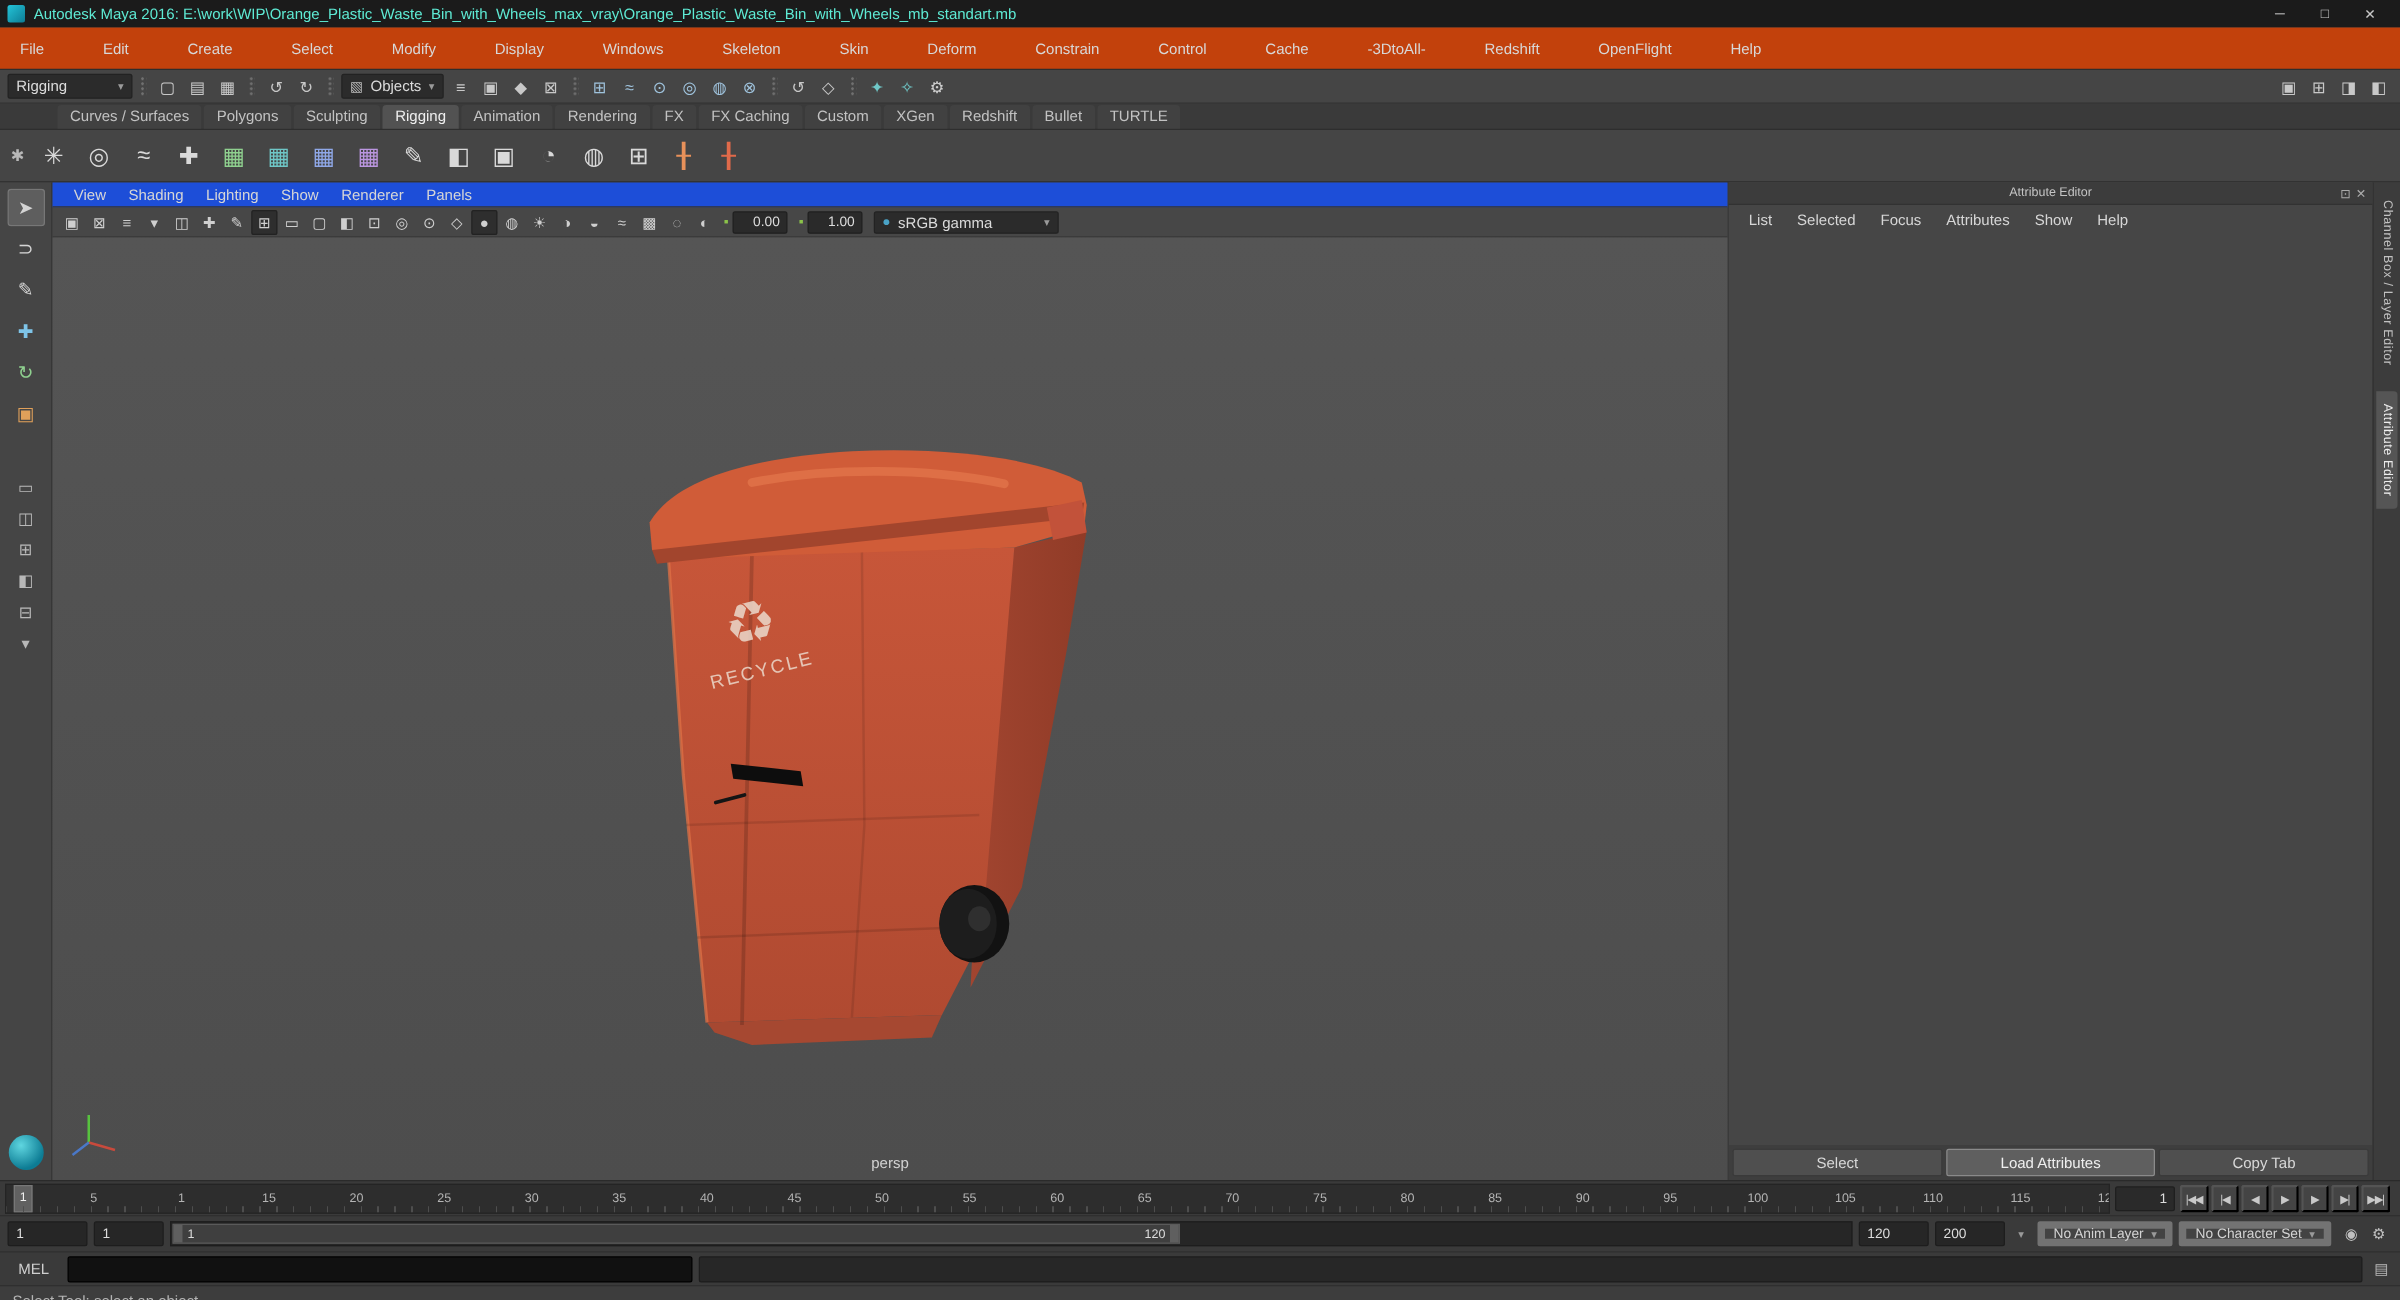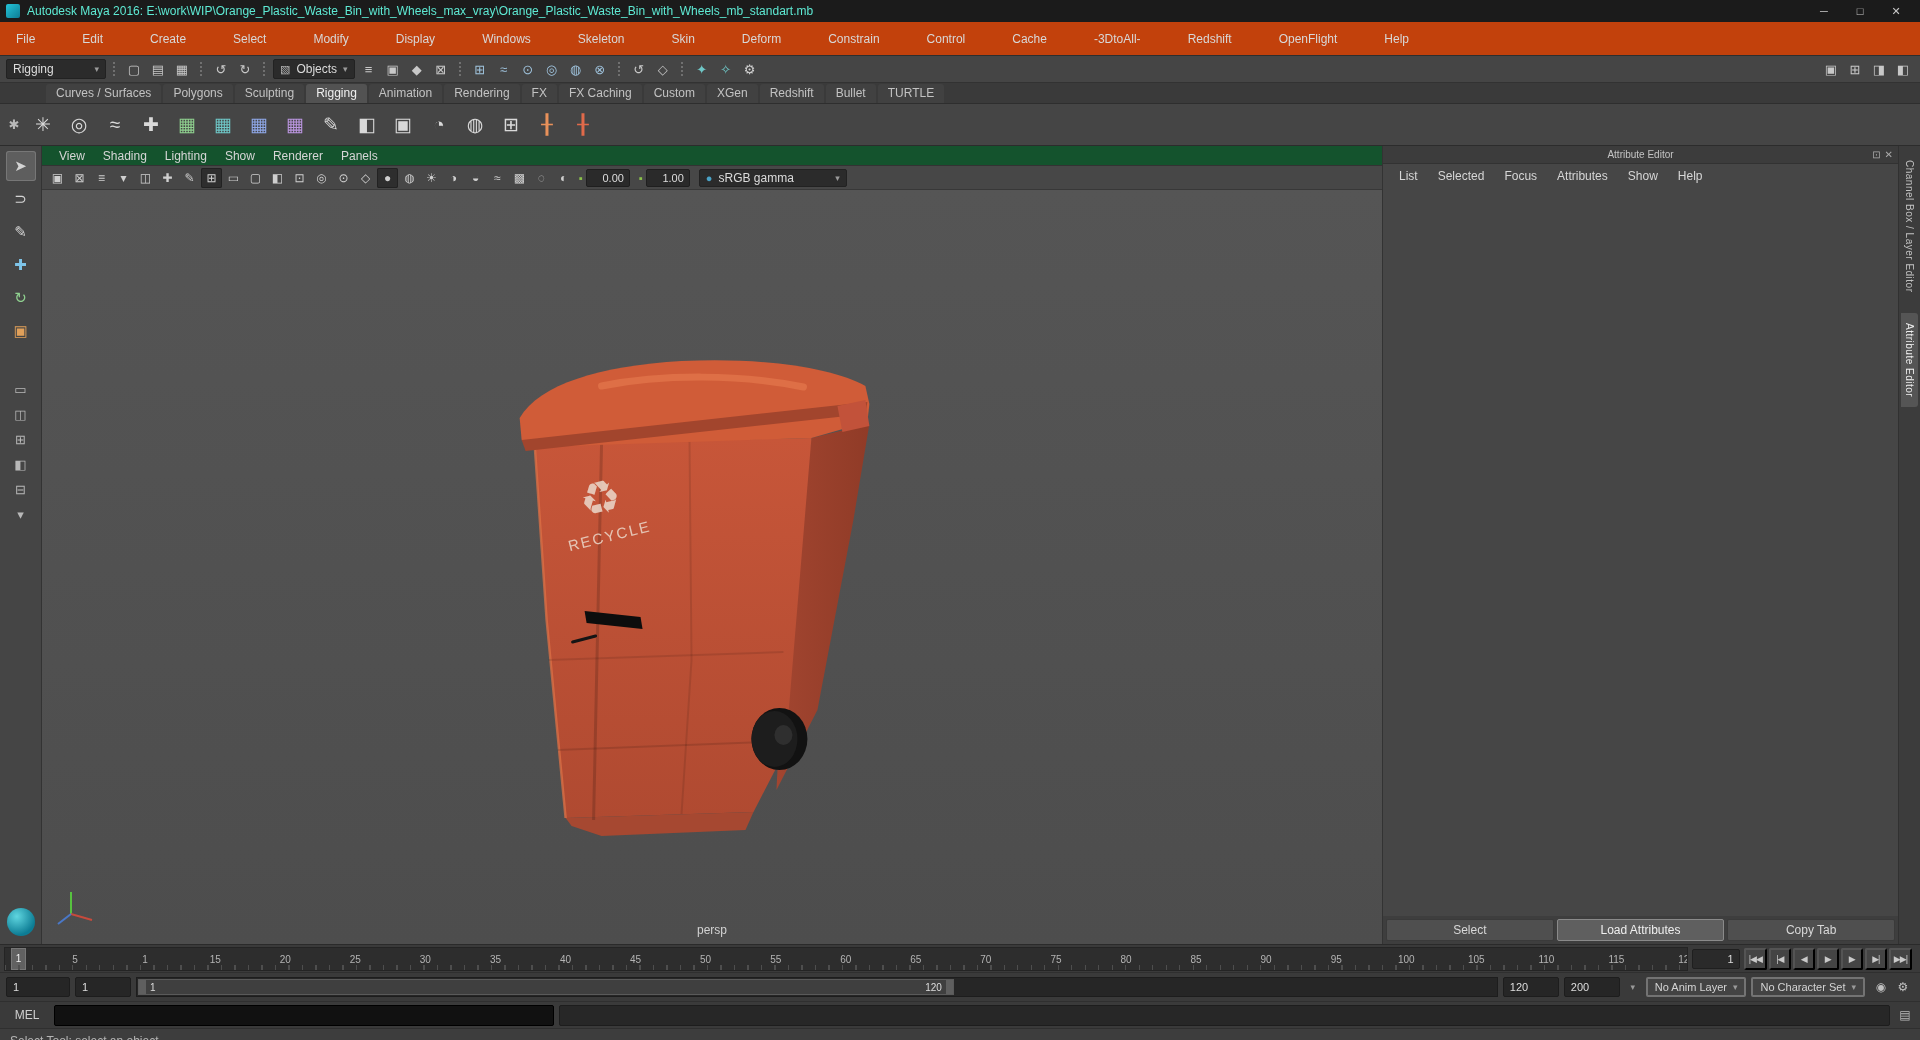--- a/index.html
+++ b/index.html
@@ -46,21 +46,21 @@
 
   .toolbox { width:42px; background:#454545; border-right:1px solid #333; display:flex; flex-direction:column; align-items:center; padding-top:5px; gap:3px; flex:none; }
   .tool-icon { width:30px; height:30px; display:flex; align-items:center; justify-content:center; font-size:15px; color:#d4d4d4; border-radius:3px; }
   .tool-icon.active { background:#5e5e5e; box-shadow:inset 0 0 0 1px #777; }
   .toolbox-sep { height:26px; }
   .layout-icon { width:28px; height:22px; display:flex; align-items:center; justify-content:center; font-size:13px; color:#b8b8b8; border-radius:2px; }
   .maya-logo { margin-top:auto; margin-bottom:8px; width:28px; height:28px; border-radius:50%; background:radial-gradient(circle at 35% 30%, #5fd6e0, #0d7c94 70%); }
 
   
   .viewport { flex:1; display:flex; flex-direction:column; min-width:0; border-right:1px solid #333; }
-  .panel-menubar { height:20px; background:#14532d; border-bottom:1px solid #333; display:flex; align-items:center; padding-left:8px; flex:none; }
+  .panel-menubar { height:20px; background:#1d4ed8; border-bottom:1px solid #333; display:flex; align-items:center; padding-left:8px; flex:none; }
   .panel-menu-item { padding:0 9px; font-size:12px; color:#d6d6d6; }
   .panel-toolbar { height:24px; background:#474747; border-bottom:1px solid #383838; display:flex; align-items:center; padding:0 5px; gap:1px; flex:none; }
   .vicon { width:21px; height:20px; display:flex; align-items:center; justify-content:center; font-size:12px; color:#cfcfcf; border-radius:2px; }
   .vicon.active { background:#2e2e2e; box-shadow:inset 0 0 0 1px #222; }
   .vfield-group { display:flex; align-items:center; gap:3px; margin:0 4px; }
   .vfield-icon { color:#8bc34a; font-size:11px; }
   .vfield { width:44px; height:18px; background:#2a2a2a; border:1px solid #1f1f1f; border-radius:2px; color:#dddddd; font-size:11px; display:flex; align-items:center; justify-content:flex-end; padding:0 5px; }
   .colorspace-combo { width:148px; height:18px; margin-left:4px; }
   .colorspace-icon { color:#4aa3c7; font-size:11px; }
   .colorspace-combo span.label { flex:1; }
@@ -104,21 +104,21 @@
   
   .range-row { height:29px; background:#3a3a3a; border-top:1px solid #2f2f2f; display:flex; align-items:center; padding:0 6px; gap:5px; flex:none; }
   .rfield { height:20px; background:#262626; border:1px solid #1d1d1d; border-radius:2px; color:#dddddd; font-size:11px; display:flex; align-items:center; padding:0 6px; flex:none; }
   .rfield.w64 { width:64px; } .rfield.w56 { width:56px; }
   .range-slider { flex:1; height:20px; background:#262626; border:1px solid #1d1d1d; position:relative; }
   .range-bar { position:absolute; left:1px; top:1px; bottom:1px; width:60%; background:#3f3f3f; border:1px solid #5a5a5a; display:flex; align-items:center; }
   .range-handle { width:7px; align-self:stretch; background:#5f5f5f; flex:none; }
   .range-bar .lbl { font-size:10px; color:#dcdcdc; padding:0 4px; }
   .range-bar .sp { flex:1; }
   .chev-btn { width:16px; height:20px; display:flex; align-items:center; justify-content:center; color:#9a9a9a; font-size:9px; }
-  .anim-combo { height:20px; background:#434343; border:2px solid #737373; border-radius:2px; display:flex; align-items:center; gap:6px; padding:0 7px; font-size:11px; color:#d4d4d4; flex:none; }
+  .anim-combo { height:20px; background:#434343; border:6px solid #737373; border-radius:2px; display:flex; align-items:center; gap:6px; padding:0 7px; font-size:11px; color:#d4d4d4; flex:none; }
   .range-icon-btn { width:22px; height:20px; display:flex; align-items:center; justify-content:center; color:#c0c0c0; font-size:12px; }
 
   
   .mel-row { height:27px; background:#3a3a3a; border-top:1px solid #2f2f2f; display:flex; align-items:center; padding:0 5px; gap:5px; flex:none; }
   .mel-label { width:44px; text-align:center; font-size:12px; color:#cfcfcf; flex:none; }
   .mel-input { width:500px; height:21px; background:#111111; border:1px solid #000; border-radius:2px; flex:none; }
   .mel-output { flex:1; height:21px; background:#272727; border:1px solid #1d1d1d; border-radius:2px; }
   .mel-icon { width:20px; height:20px; display:flex; align-items:center; justify-content:center; color:#b8b8b8; font-size:12px; flex:none; }
 
   

